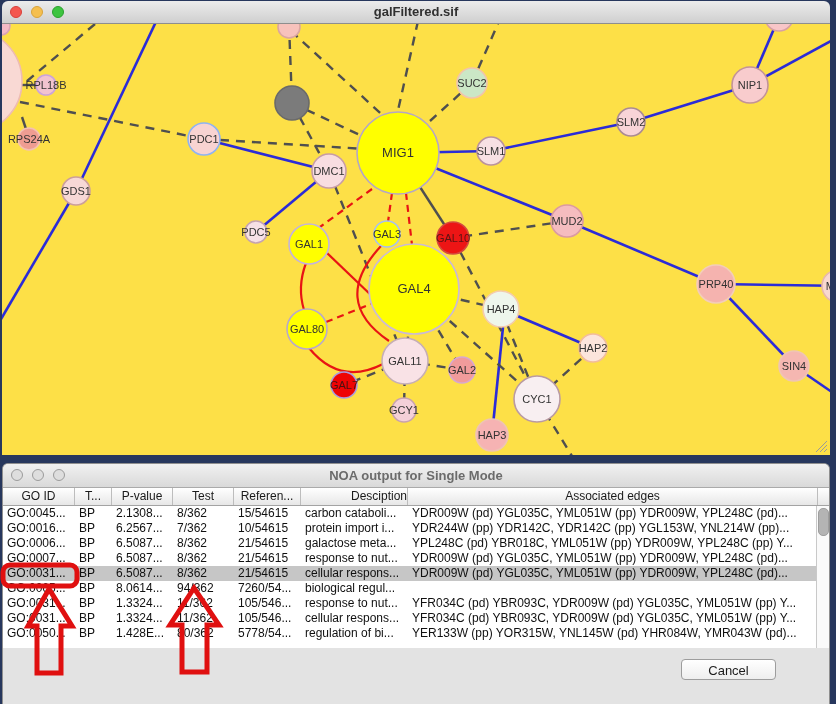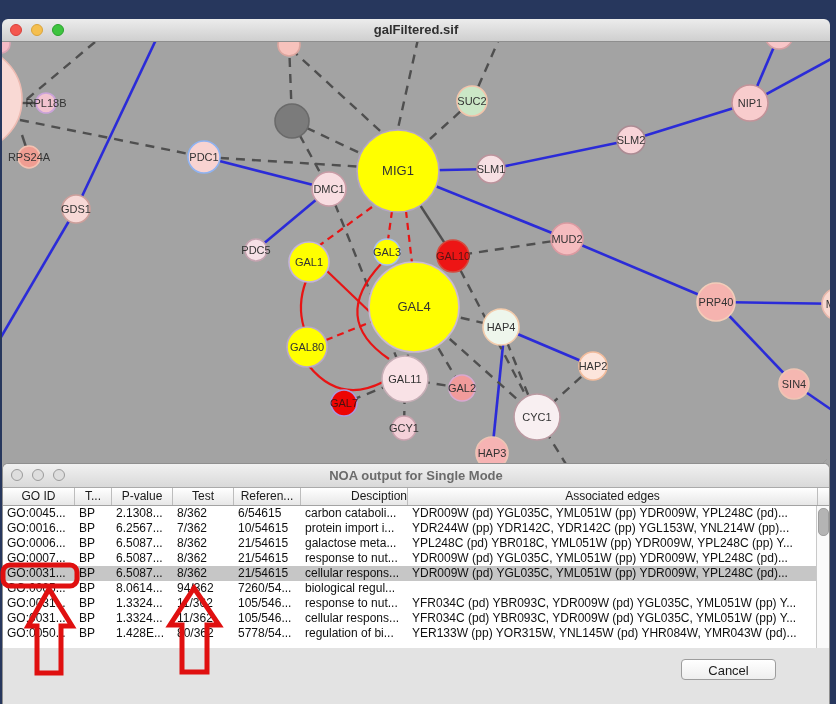--- a/index.html
+++ b/index.html
@@ -1,31 +1,31 @@
 <!DOCTYPE html>
 <html><head>
 <meta charset="utf-8">
 <style>
   html,body{margin:0;padding:0;}
   body{width:836px;height:704px;font-family:"Liberation Sans",sans-serif;}
   .page{position:relative;width:836px;height:704px;background:#27375d;overflow:hidden;}
 
   
-  .net-window{position:absolute;left:2px;top:19px;width:828px;height:454px;}
+  .net-window{position:absolute;left:2px;top:1px;width:828px;height:454px;}
   .titlebar{position:relative;height:22px;border-bottom:1px solid #8e8e8e;
     background:linear-gradient(#ececec,#cfcfcf);border-radius:6px 6px 0 0;}
   .titlebar .title{position:absolute;left:0;right:0;top:3px;text-align:center;
     font-size:13px;font-weight:bold;color:#303030;}
   .light{position:absolute;top:5px;width:12px;height:12px;border-radius:50%;box-sizing:border-box;}
   .l1{left:8px;}  .l2{left:29px;} .l3{left:50px;}
   .red{background:#f4574e;border:1px solid #d8403a;}
   .yellow{background:#f5bf4f;border:1px solid #d9a43b;}
   .green{background:#3ec43f;border:1px solid #2ba12e;}
   .graylight{background:#dedede;border:1px solid #9b9b9b;}
-  .canvas{position:relative;height:431px;background:#a3a3a3;overflow:hidden;}
+  .canvas{position:relative;height:431px;background:#fde047;overflow:hidden;}
   .canvas svg.net{position:absolute;left:0;top:0;}
   .grip{position:absolute;right:2px;bottom:2px;}
 
   
   .noa-window{position:absolute;left:2px;top:463px;width:828px;height:241px;
     background:#e3e3e3;border:1px solid #8f8f8f;border-bottom:none;border-radius:6px 6px 0 0;box-sizing:border-box;}
   .noa-title{height:23px;border-bottom:1px solid #aaaaaa;background:linear-gradient(#f1f1f1,#d9d9d9);
     border-radius:5px 5px 0 0;position:relative;}
   .noa-title .title{position:absolute;left:0;right:0;top:4px;text-align:center;
     font-size:13px;font-weight:bold;color:#6b6b6b;}
@@ -201,21 +201,21 @@
           <div class="hcell" style="width: 107px; text-align: right;">Desciption</div>
           <div class="hcell" style="width: 410px;">Associated edges</div>
           <div class="hcell" style="width: 13px; border-right: none;"></div>
         </div>
       <div class="tbody">
           <div class="trow">
             <div class="tcell" style="width: 72px;">GO:0045...</div>
             <div class="tcell" style="width: 37px;">BP</div>
             <div class="tcell" style="width: 61px;">2.1308...</div>
             <div class="tcell" style="width: 61px;">8/362</div>
-            <div class="tcell" style="width: 67px;">6/54615</div>
+            <div class="tcell" style="width: 67px;">15/54615</div>
             <div class="tcell" style="width: 107px;">carbon cataboli...</div>
             <div class="tcell" style="width: 410px;">YDR009W (pd) YGL035C, YML051W (pp) YDR009W, YPL248C (pd)...</div>
           </div>
           <div class="trow">
             <div class="tcell" style="width: 72px;">GO:0016...</div>
             <div class="tcell" style="width: 37px;">BP</div>
             <div class="tcell" style="width: 61px;">6.2567...</div>
             <div class="tcell" style="width: 61px;">7/362</div>
             <div class="tcell" style="width: 67px;">10/54615</div>
             <div class="tcell" style="width: 107px;">protein import i...</div>

